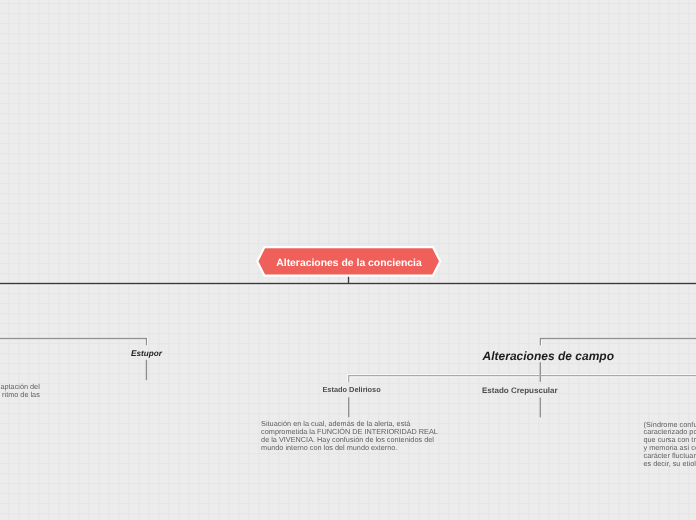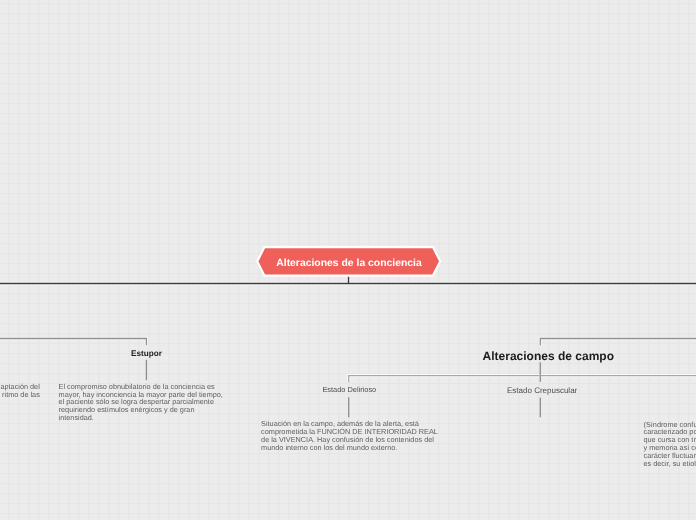--- a/index.html
+++ b/index.html
@@ -14,21 +14,21 @@
       linear-gradient(to right,#e4e4e4 1.3px,transparent 1.1px),
       linear-gradient(to bottom,#e4e4e4 1.3px,transparent 1.1px);
     background-size:10px 10px;background-position:8.4px 3.2px;}
   svg#edges{position:absolute;left:0;top:0;width:696px;height:520px;overflow:visible;}
 
   .root-shape{position:absolute;left:255px;top:243.7px;width:188px;height:34px;}
   .root-label{position:absolute;left:255px;top:246.4px;width:188px;height:34px;
     display:flex;align-items:center;justify-content:center;
     color:#ffffff;font-weight:bold;font-size:10.4px;white-space:nowrap;}
 
-  .h1{position:absolute;color:#1d1d1d;font-weight:bold;white-space:nowrap;}
+  .h1{position:absolute;color:#1d1d1d;font-weight:bold;white-space:nowrap;font-style:italic;}
   .h2{position:absolute;color:#4d4d4d;white-space:nowrap;}
   .txt{position:absolute;color:#606060;font-size:7.3px;line-height:7.9px;}
 </style>
 </head>
 <body>
 
 <div id="canvas">
   <div id="grid"></div>
 
   <svg id="edges" viewBox="0 0 696 520">
@@ -48,27 +48,26 @@
     <line x1="348.7" y1="397.2" x2="348.7" y2="417.2" stroke="#8e8e8e" stroke-width="1.3"></line>
     <line x1="540.3" y1="397.4" x2="540.3" y2="417.2" stroke="#8e8e8e" stroke-width="1.3"></line>
   </svg>
 
   <svg class="root-shape" viewBox="0 0 188 34">
     <polygon points="9.5,3.1 177.9,3.1 185.2,17.35 177.9,31.6 9.5,31.6 2.3,17.35" fill="#f0605a" stroke="#ffffff" stroke-width="2.1" stroke-linejoin="miter"></polygon>
   </svg>
   <div class="root-label">Alteraciones de la conciencia</div>
 
   <div class="h1" style="left:131px;top:348.6px;font-size:8.2px;">Estupor</div>
-  <div class="txt" style="left:58.6px;top:382.6px;width:168px;">El compromiso obnubilatorio de la conciencia es mayor, hay inconciencia la mayor parte del tiempo, el paciente sólo se logra despertar parcialmente requiriendo estímulos enérgicos y de gran intensidad.</div>
 
   <div class="h1" style="left:482.6px;top:348.6px;font-size:12px;">Alteraciones de campo</div>
 
-  <div class="h2" style="left:322.4px;top:385px;font-size:7.4px;font-weight:normal;">Estado Delirioso</div>
-  <div class="txt" style="left:261.1px;top:420px;width:178px;">Situación en la campo, además de la alerta, está comprometida la FUNCIÓN DE INTERIORIDAD REAL de la VIVENCIA. Hay confusión de los contenidos del mundo interno con los del mundo externo.</div>
+  <div class="h2" style="left:322.4px;top:385px;font-size:7.4px;font-weight:bold;">Estado Delirioso</div>
+  <div class="txt" style="left:261.1px;top:420px;width:178px;">Situación en la cual, además de la alerta, está comprometida la FUNCIÓN DE INTERIORIDAD REAL de la VIVENCIA. Hay confusión de los contenidos del mundo interno con los del mundo externo.</div>
 
-  <div class="h2" style="left:507px;top:385.6px;font-size:8px;font-weight:normal;">Estado Crepuscular</div>
+  <div class="h2" style="left:482px;top:385.6px;font-size:8px;font-weight:bold;">Estado Crepuscular</div>
 
   <div class="txt" style="left:-60px;top:382.6px;width:99.8px;text-align:right;">
     <div>adaptación del</div>
     <div>ritmo de las</div>
   </div>
   <div class="txt" style="left:643.5px;top:420.5px;width:130px;">(Síndrome confusional agudo, caracterizado por un trastorno global, que cursa con trastornos de la atención y memoria así como alucinaciones, de carácter fluctuante y reversible siempre, es decir, su etiología es orgánica)</div>
 </div>
 
 </body></html>

